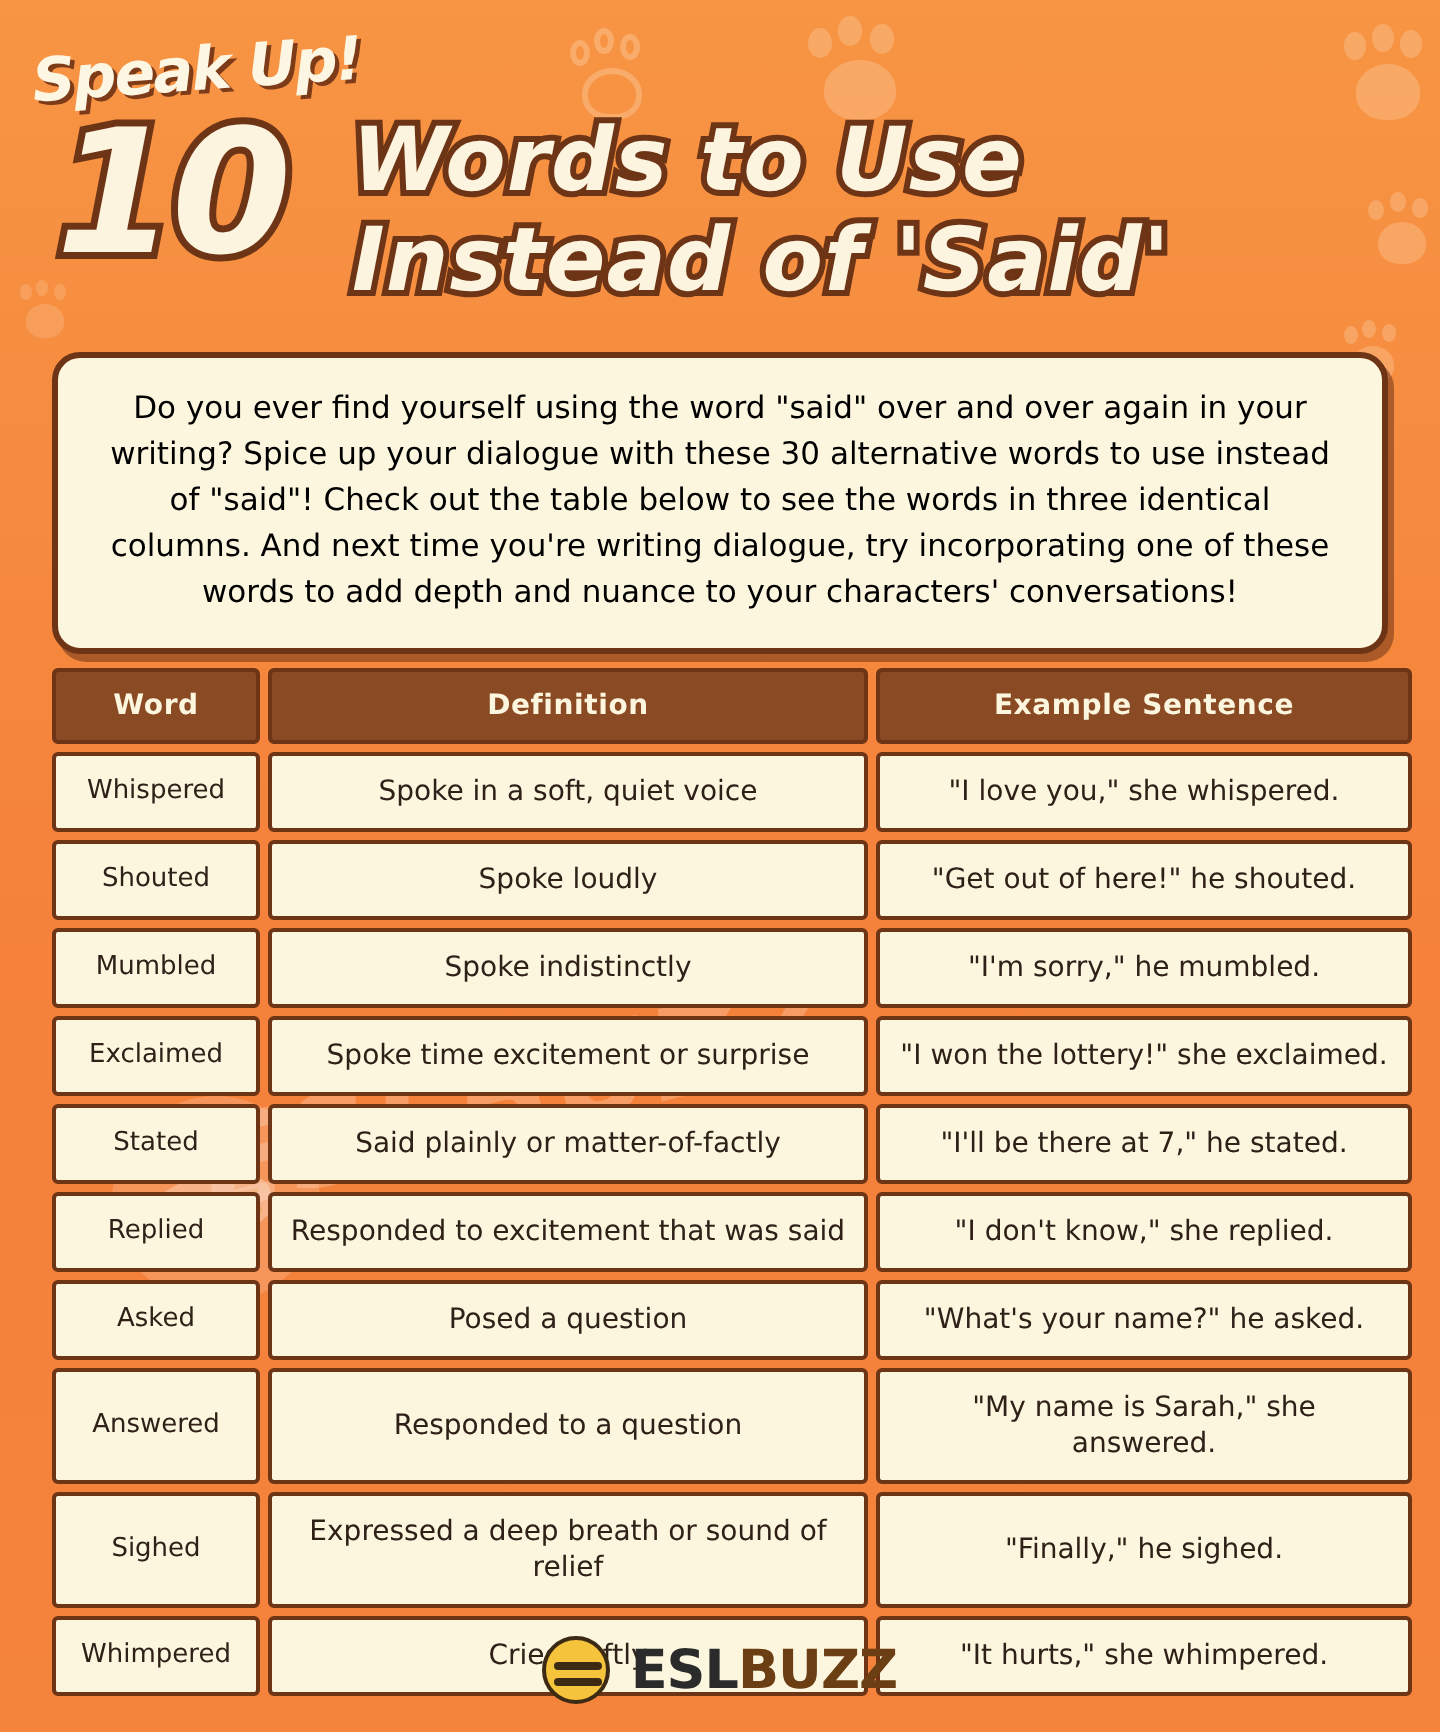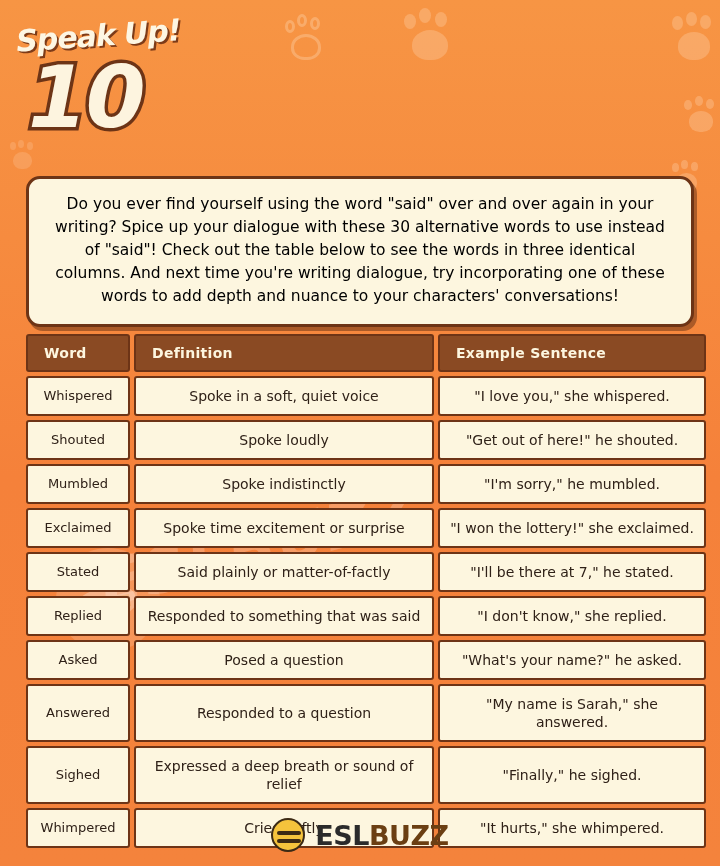--- a/index.html
+++ b/index.html
@@ -179,21 +179,21 @@
   }
   table.words th {
     background: #8a4a23;
     color: #fdf6df;
     font-family: "DejaVu Sans", sans-serif;
     font-size: 14px;
     font-weight: bold;
     padding: 9px 16px;
     border: 2px solid #6d3416;
     border-radius: 3px;
-    text-align: left;
+    text-align: center;
     letter-spacing: 0.3px;
   }
   table.words td {
     background: #fdf6df;
     border: 2px solid #6d3416;
     border-radius: 3px;
     font-family: "DejaVu Sans", sans-serif;
     font-size: 14px;
     color: #2f2118;
     text-align: center;
@@ -286,20 +286,24 @@
     <div class="pad" style="left:3px; top:12px; width:19px; height:17px;"></div>
     <div class="toe" style="left:0px; top:2px; width:6px; height:8px;"></div>
     <div class="toe" style="left:8px; top:0px; width:6px; height:8px;"></div>
     <div class="toe" style="left:17px; top:2px; width:6px; height:8px;"></div>
   </div>
 
   <div class="speakup">Speak Up!</div>
 
   <div class="title-wrap">
     <div class="big-ten">10</div>
+    <div class="title-lines">
+      <div class="title-line">Words to Use</div>
+      <div class="title-line">Instead of 'Said'</div>
+    </div>
   </div>
 
   <div class="intro-box">
     <p class="intro-text">Do you ever find yourself using the word "said" over and over again in your writing? Spice up your dialogue with these 30 alternative words to use instead of "said"! Check out the table below to see the words in three identical columns. And next time you're writing dialogue, try incorporating one of these words to add depth and nuance to your characters' conversations!</p>
   </div>
 
   <div class="wm-circle"></div>
   <div class="wm-bee"></div>
   <div class="watermark">ESLBUZZ</div>
 
@@ -338,21 +342,21 @@
             <td>Spoke time excitement or surprise</td>
             <td>"I won the lottery!" she exclaimed.</td>
           </tr>
           <tr>
             <td class="word-cell">Stated</td>
             <td>Said plainly or matter-of-factly</td>
             <td>"I'll be there at 7," he stated.</td>
           </tr>
           <tr>
             <td class="word-cell">Replied</td>
-            <td>Responded to something that was said</td>
+            <td>Responded to excitement that was said</td>
             <td>"I don't know," she replied.</td>
           </tr>
           <tr>
             <td class="word-cell">Asked</td>
             <td>Posed a question</td>
             <td>"What's your name?" he asked.</td>
           </tr>
           <tr>
             <td class="word-cell">Answered</td>
             <td>Responded to a question</td>

